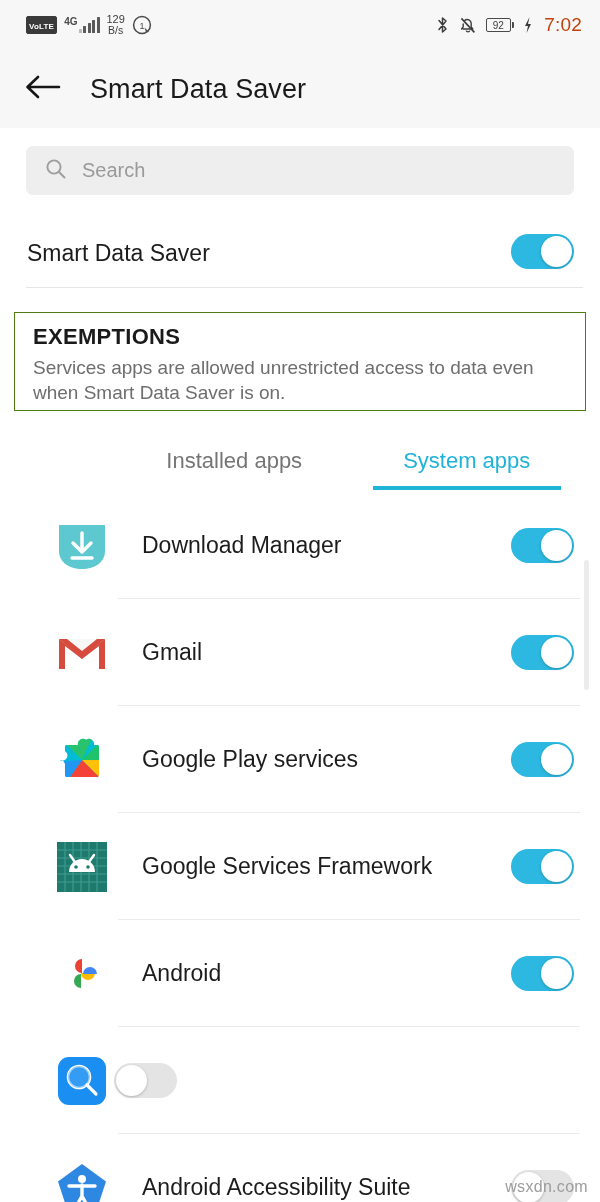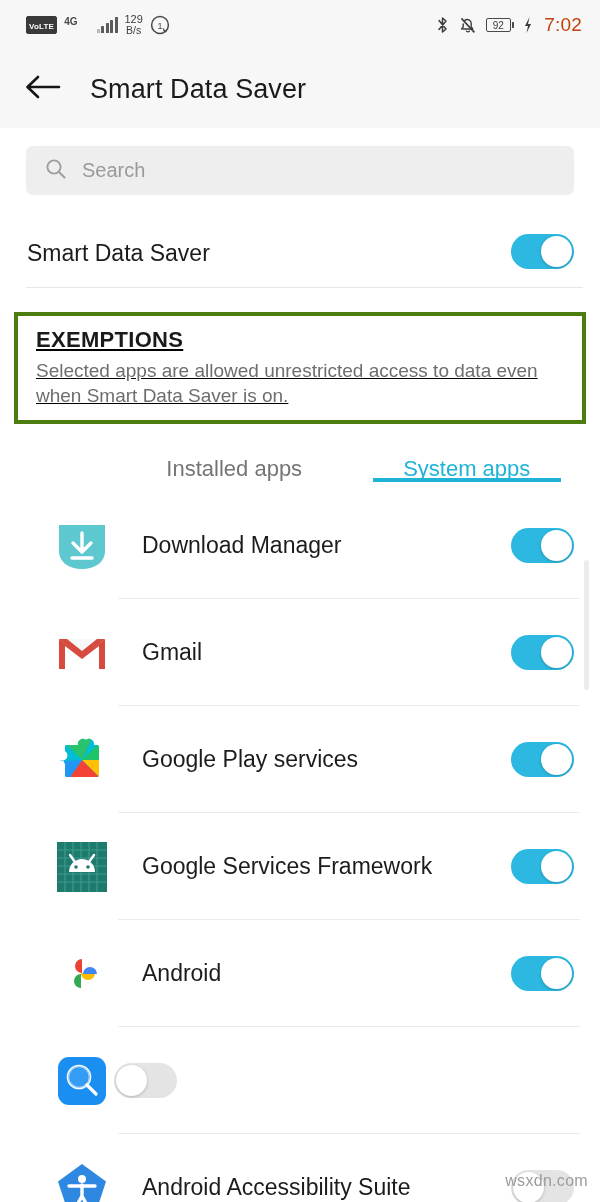--- a/index.html
+++ b/index.html
@@ -42,21 +42,21 @@
     font-weight: bold;
     letter-spacing: .2px;
     padding: 5px 2px 1px 2px;
     border-radius: 2px;
     line-height: 10px;
     border: 1px solid #3a3a3a;
   }
   .net-wrap {
     display: flex;
     align-items: flex-end;
-    gap: 19px;
+    gap: 1px;
   }
   .net-gen {
     font-size: 10px;
     color: #4a4a4a;
     font-weight: 600;
     line-height: 10px;
     margin-bottom: 6px;
   }
   .bars {
     display: flex;
@@ -214,25 +214,24 @@
   }
   .toggle.on  .knob { right: 2px; }
   .toggle.off .knob { left: 2px; }
 
   
   .exempt-box {
     position: absolute;
     top: 312px;
     left: 14px;
     width: 572px;
-    height: 112px;
-    border: 4px solid #4d7c0f;
+    height: 99px;
+    border: 1px solid #4d7c0f;
     box-sizing: border-box;
     background: #ffffff;
-    text-decoration: underline;
   }
   .exempt-title {
     font-size: 22px;
     font-weight: bold;
     color: #1a1a1a;
     margin: 11px 0 0 18px;
     letter-spacing: .3px;
   }
   .exempt-desc {
     font-size: 19px;
@@ -243,21 +242,20 @@
   }
 
   
   .tabs {
     position: absolute;
     top: 440px;
     left: 118px;
     width: 465px;
     height: 50px;
     display: flex;
-    align-items: center;
   }
   .tab {
     flex: 1;
     text-align: center;
     font-size: 22px;
     position: relative;
     cursor: pointer;
     padding-top: 8px;
     box-sizing: border-box;
   }
@@ -320,21 +318,21 @@
     width: 5px;
     height: 130px;
     background: #ececec;
     border-radius: 3px;
   }
 
   
   .watermark {
     position: absolute;
     right: 12px;
-    bottom: 12px;
+    bottom: 6px;
     font-size: 16px;
     color: #9c9c9c;
     letter-spacing: .3px;
   }
 </style>
 </head>
 <body>
 
 <div class="statusbar">
   <div class="sb-left">
@@ -413,21 +411,21 @@
   <div class="master-toggle-wrap">
     <div class="toggle on">
         <span class="knob"></span>
       </div>
   </div>
 </div>
 <div class="hr-master"></div>
 
 <div class="exempt-box">
   <div class="exempt-title">EXEMPTIONS</div>
-  <div class="exempt-desc">Selected apps are allowed unrestricted access to data even when Smart Data Saver is on.</div>
+  <div class="exempt-desc">Services apps are allowed unrestricted access to data even when Smart Data Saver is on.</div>
 </div>
 
 <div class="tabs">
   <div class="tab inactive">
     <span>Installed apps</span>
   </div>
   <div class="tab active">
     <span>System apps</span>
     <span class="underline"></span>
   </div>

